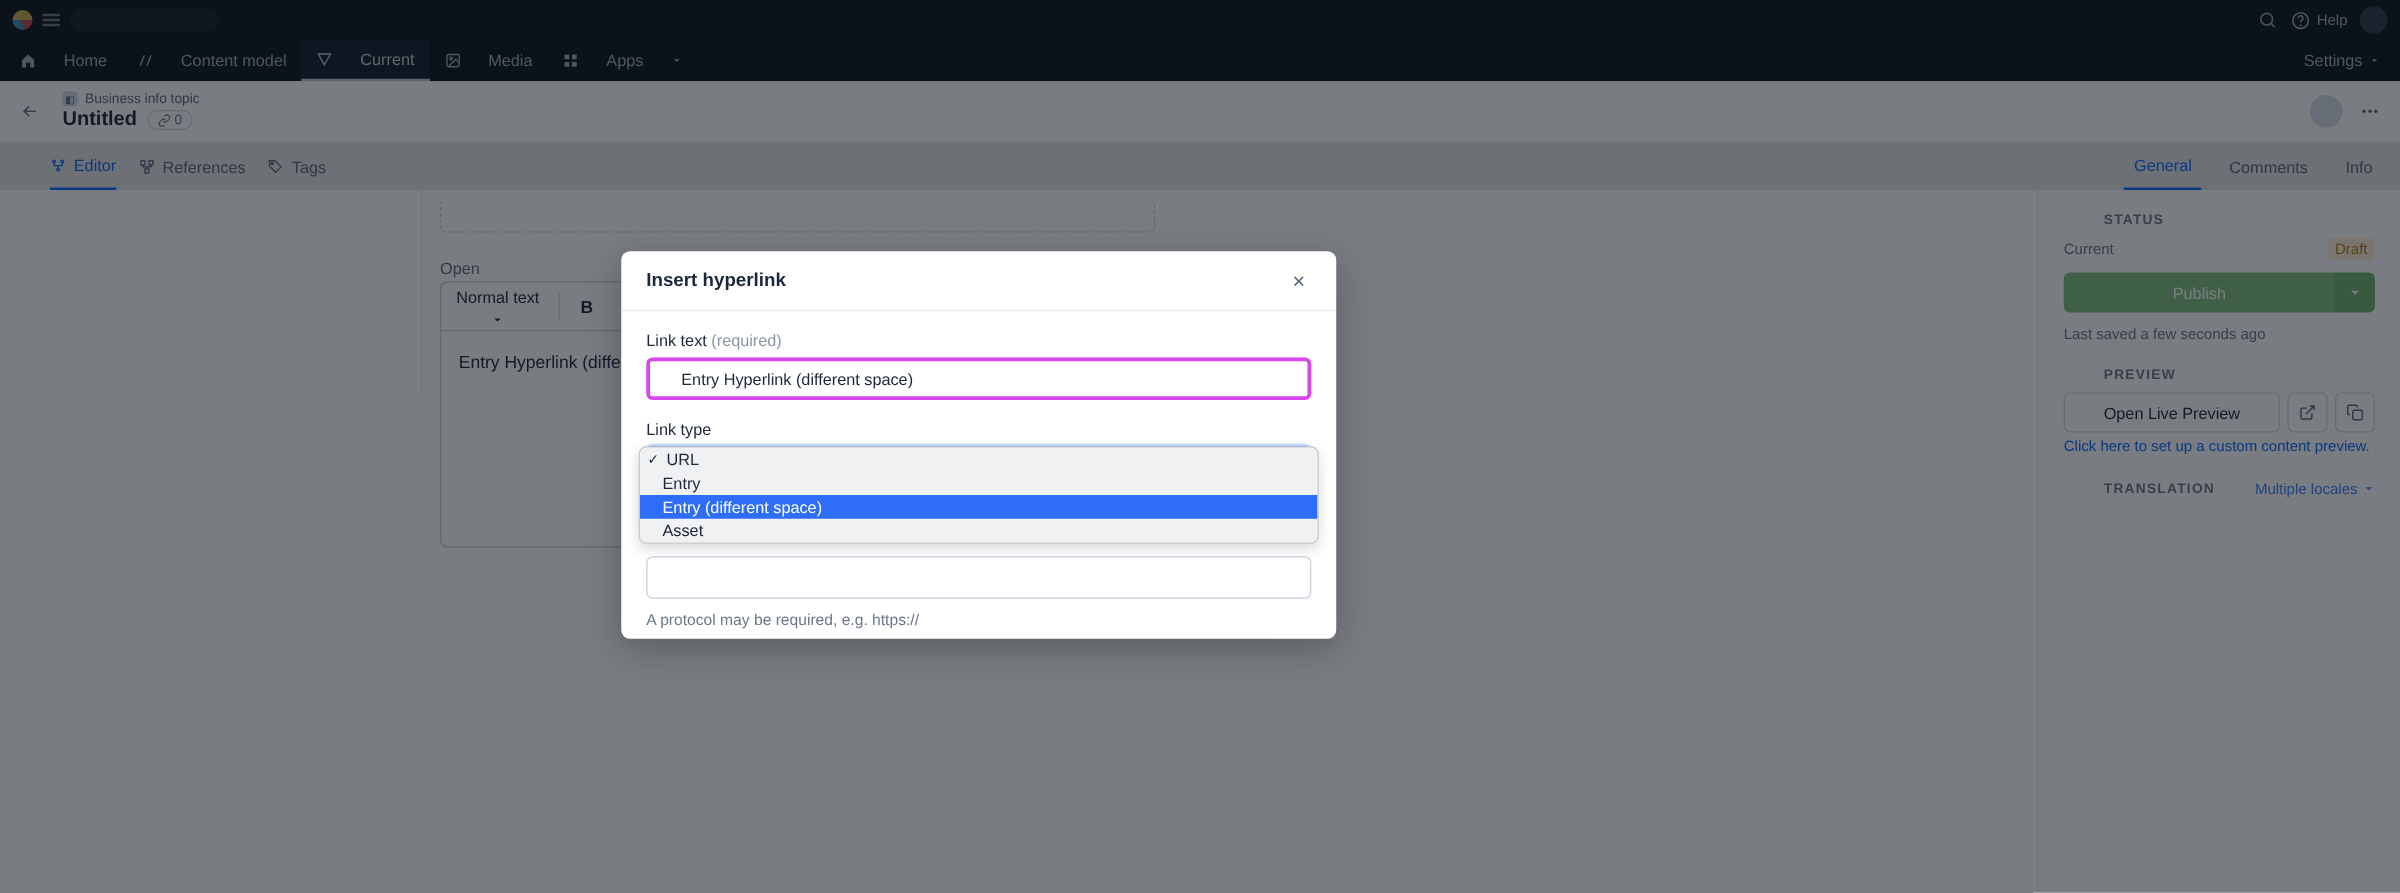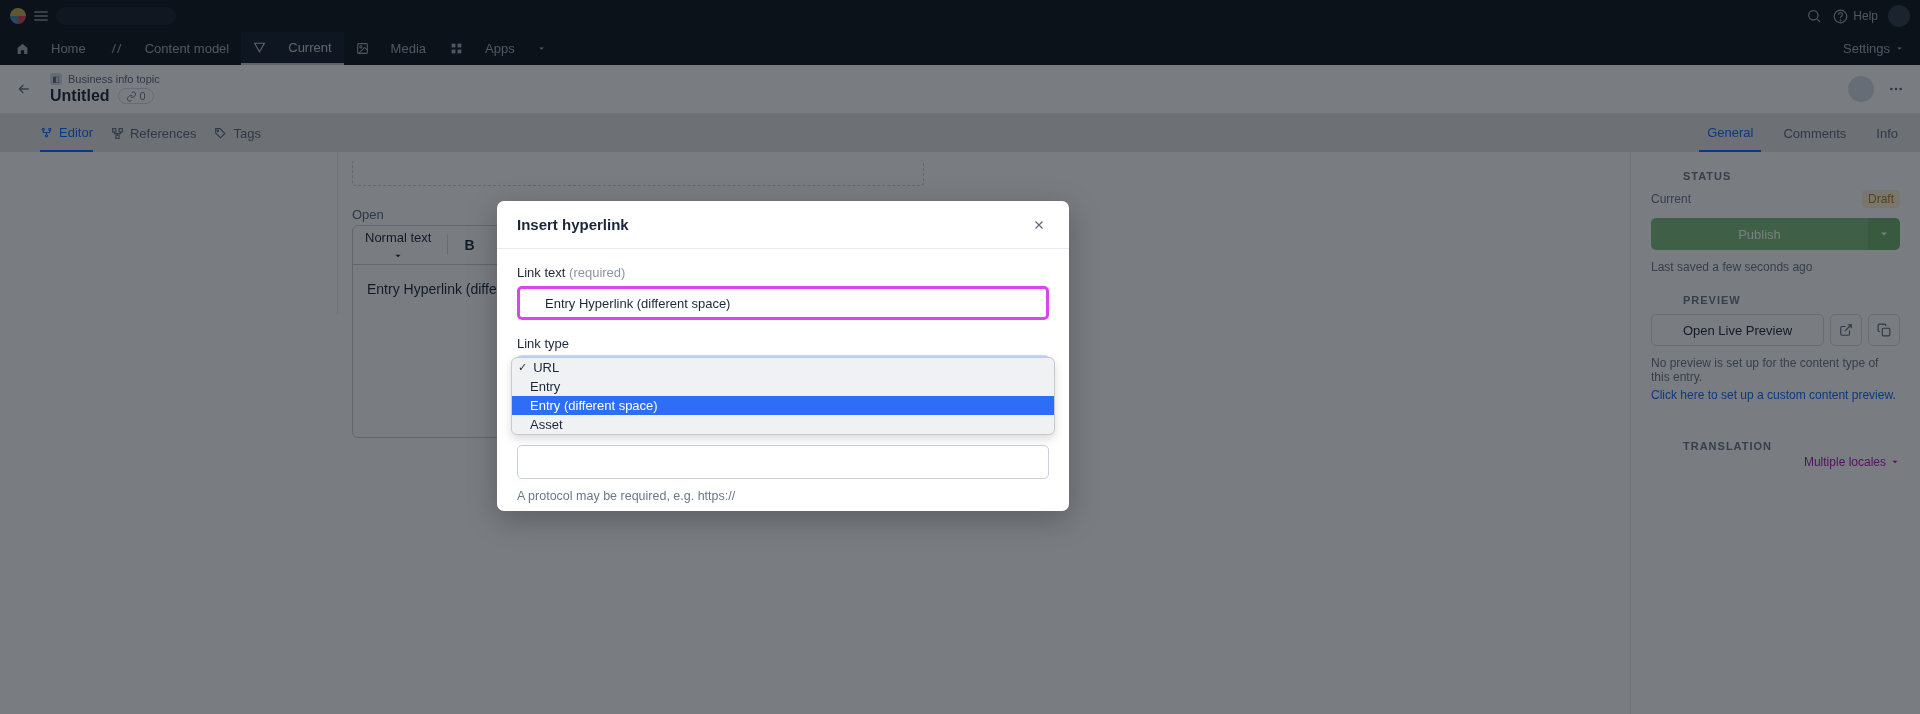--- a/index.html
+++ b/index.html
@@ -296,28 +296,27 @@
             <path d="M18 13v6a2 2 0 01-2 2H5a2 2 0 01-2-2V8a2 2 0 012-2h6M15 3h6v6M10 14L21 3"></path>
           </svg>
       </div>
       <div class="sq-btn">
         <svg width="14" height="14" viewBox="0 0 24 24" fill="none" stroke="currentColor" stroke-width="2">
             <rect x="9" y="9" width="13" height="13" rx="2"></rect>
             <path d="M5 15H4a2 2 0 01-2-2V4a2 2 0 012-2h9a2 2 0 012 2v1"></path>
           </svg>
       </div>
     </div>
-    <div class="muted" style="margin-top:10px;">No preview is set up for the content type of this entry.</div>
     <a class="link-a" style="display:block;margin-top:4px;">Click here to set up a custom content preview.</a>
   </div>
 
 
   <div class="trans-row">
     <div class="sect-label">TRANSLATION</div>
-    <div style="display:flex;align-items:center;gap:4px;font-size:12px;color:#a21caf;margin-top:33px;">
+    <div style="display:flex;align-items:center;gap:4px;font-size:12px;color:#3b82f6;">
       <span>Multiple locales</span>
       <svg width="10" height="10" viewBox="0 0 24 24" fill="currentColor">
           <path d="M6 9l6 6 6-6z"></path>
         </svg>
     </div>
   </div>
 </div>
 
 <div class="dark-overlay"></div>
 <div class="mask"></div>

